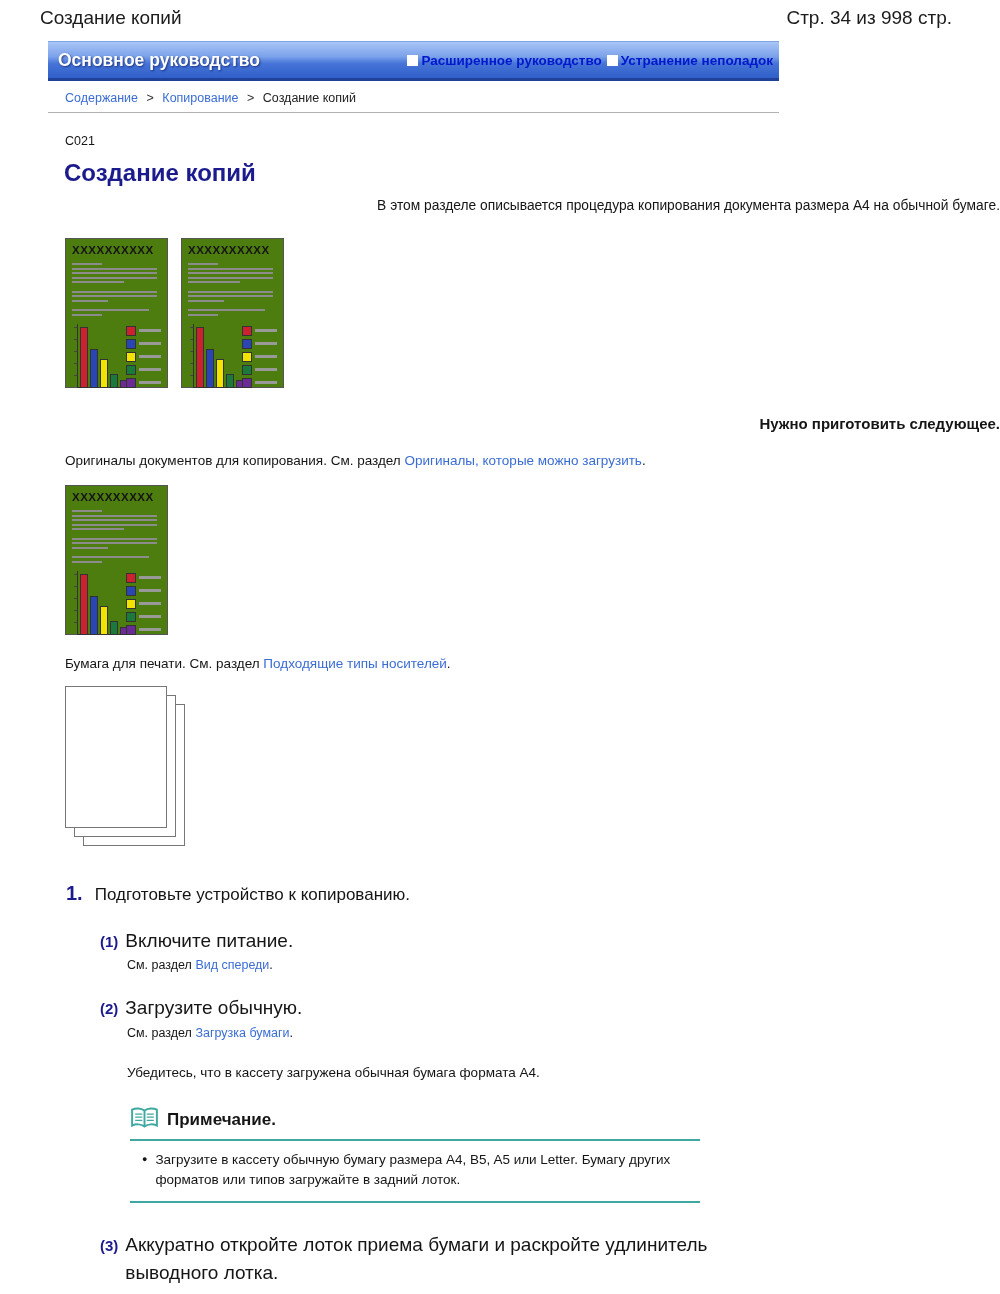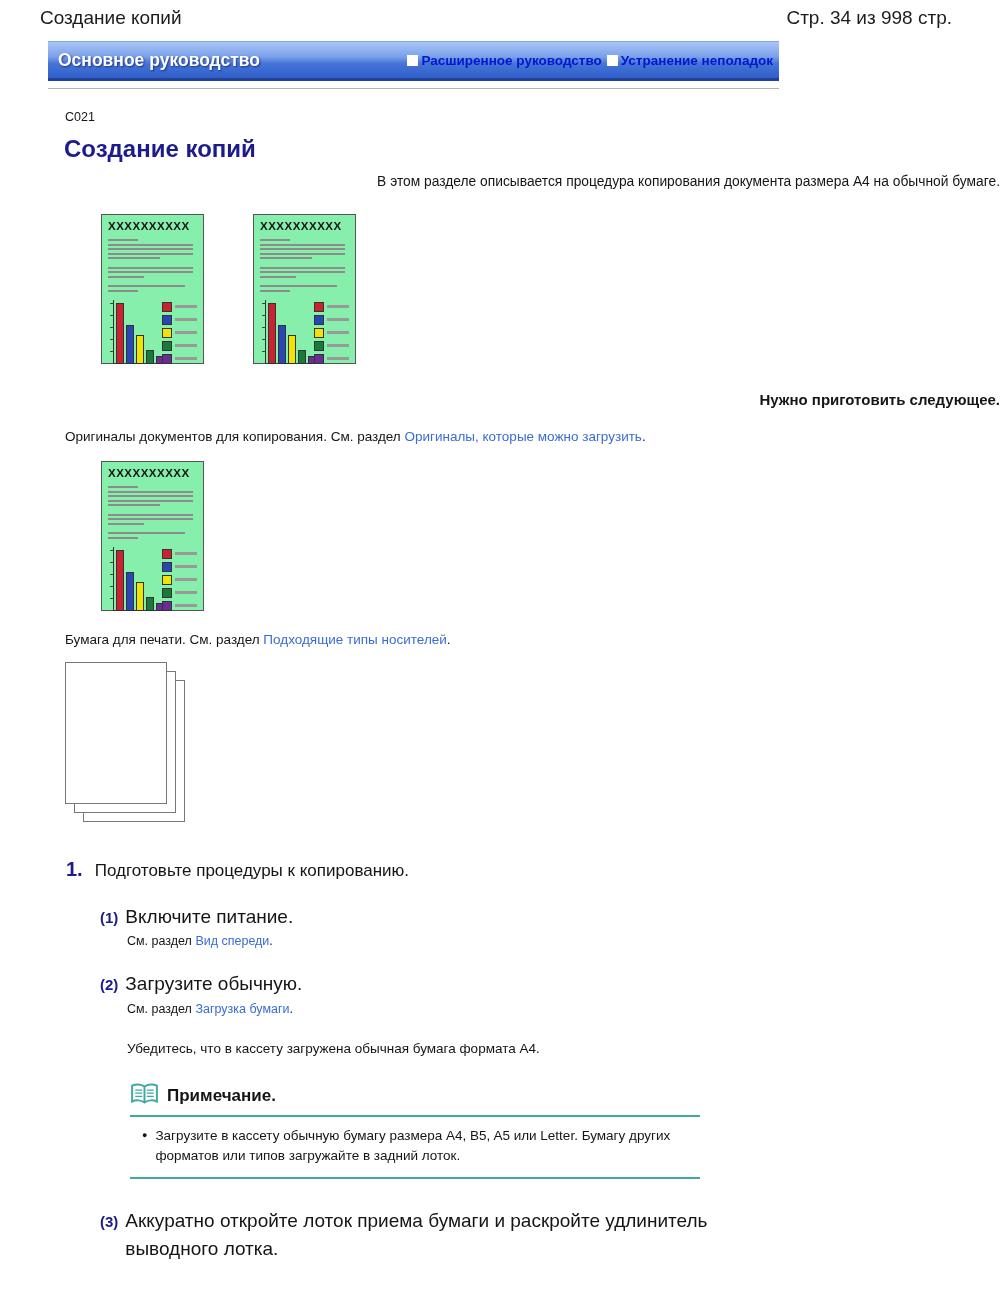--- a/index.html
+++ b/index.html
@@ -27,21 +27,21 @@
   .crumbs .lnk{color:var(--link,#3a6cd4);cursor:pointer;}
   .crumb-sep{color:#333;margin:0 5px;}
   .rule{margin:7px 0 0 48px;width:731px;border-top:1px solid #b3b3b3;height:0;}
 
   .code{margin:21px 0 0 65px;font-size:12.5px;}
   h1.title{margin:11px 0 0 64px;font-size:24px;color:var(--navy,#1b1b8e);}
   .intro{margin:9px 0 0 65px;font-size:13.8px;line-height:1.5;text-align:right;}
 
   
   .thumbs{margin:21px 0 0 65px;display:flex;gap:13px;}
-  .doc-thumb{width:89px;height:138px;background:#86efac;border:1px solid #555;padding:5px 6px;margin-left:36px;}
+  .doc-thumb{width:89px;height:138px;background:#4d7c0f;border:1px solid #555;padding:5px 6px;}
   .thumb-title{font-weight:bold;font-size:11.5px;letter-spacing:.5px;white-space:nowrap;}
   .tline{height:2px;background:#8c8c8c;margin-top:2.5px;}
   .tgap{height:5px;}
   .mini-chart{margin-top:8px;position:relative;height:64px;}
   .mc-ticks{position:absolute;left:2px;bottom:1px;width:3px;height:62px;
             background:repeating-linear-gradient(to top,transparent 0 11px,#444 11px 12px);}
   .mc-plot{position:absolute;left:5px;bottom:0;display:flex;align-items:flex-end;gap:2px;
            border-left:1px solid #333;border-bottom:1px solid #333;padding:0 2px;height:63px;}
   .mc-bar{width:8px;border:1px solid #333;border-bottom:none;box-sizing:border-box;}
   .mc-legend{position:absolute;right:0;top:2px;}
@@ -100,20 +100,27 @@
         <span class="nav-sq"></span>
         <span>Расширенное руководство</span>
       </span>
       <span class="nav-link">
         <span class="nav-sq"></span>
         <span>Устранение неполадок</span>
       </span>
     </span>
   </div>
 
+  <div class="crumbs">
+    <span class="lnk">Содержание</span>
+    <span class="crumb-sep">&gt;</span>
+    <span class="lnk">Копирование</span>
+    <span class="crumb-sep">&gt;</span>
+    <span>Создание копий</span>
+  </div>
   <div class="rule"></div>
 
   <div class="code">C021</div>
   <h1 class="title">Создание копий</h1>
   <div class="intro">
     <div>В этом разделе описывается процедура копирования документа размера A4 на обычной бумаге.</div>
   </div>
 
   <div class="thumbs">
     <div class="doc-thumb">
@@ -285,21 +292,21 @@
 
 
   <div class="paper-stack">
     <div class="sheet s3"></div>
     <div class="sheet s2"></div>
     <div class="sheet s1"></div>
   </div>
 
   <div class="step1">
     <span class="step-num">1.</span>
-    <span class="step-text">Подготовьте процедуры к копированию.</span>
+    <span class="step-text">Подготовьте устройство к копированию.</span>
   </div>
 
   <div class="sub">
     <span class="sub-num">(1)</span>
     <span class="sub-text">Включите питание.</span>
   </div>
   <div class="see">
     <span>См. раздел </span>
     <span class="lnk">Вид спереди</span><span>.</span>
   </div>

